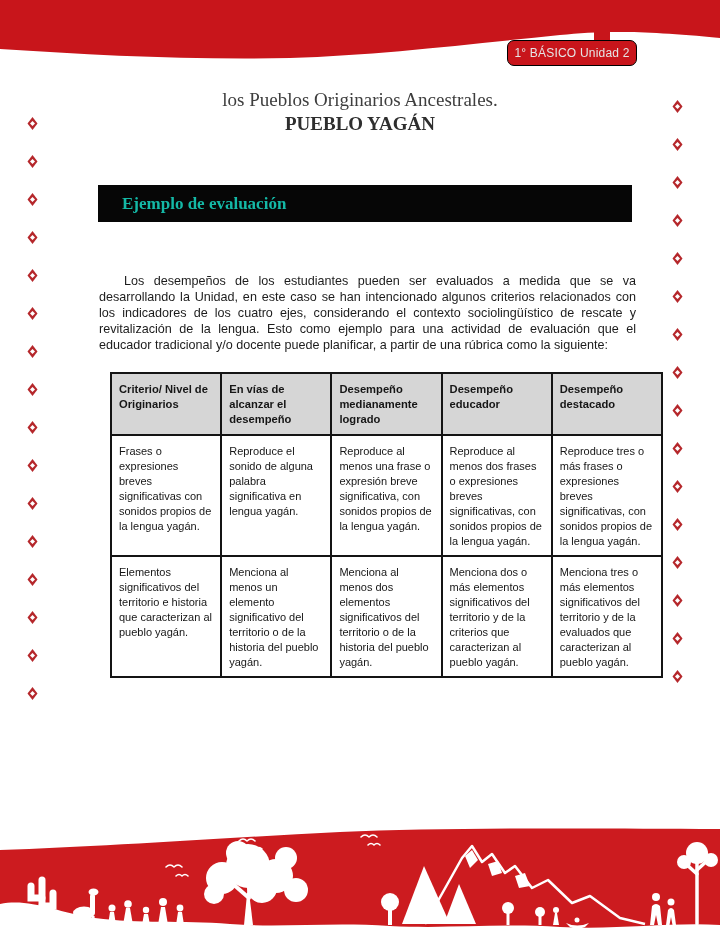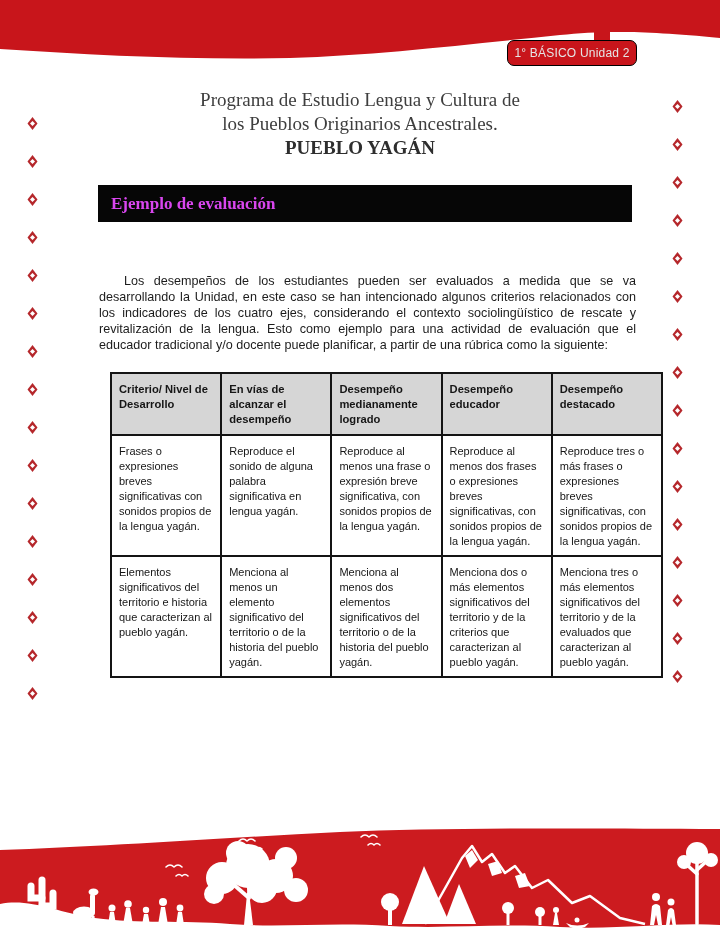--- a/index.html
+++ b/index.html
@@ -18,22 +18,22 @@
   
   .doc-title{
     position:absolute;top:88px;left:0;width:720px;text-align:center;
     font-family:"Liberation Serif",serif;color:#3e3e3e;
   }
   .doc-title .t-line{font-size:19px;line-height:24px;}
   .doc-title .t-line3{font-size:19px;line-height:22px;font-weight:bold;color:#2e2e2e;margin-top:1px;}
   
   .section-banner{
     position:absolute;left:98px;top:185px;width:534px;height:37px;
-    background:#060606;color:#d946ef;font-family:"Liberation Serif",serif;
-    font-weight:bold;font-size:17px;line-height:37px;padding-left:13px;
+    background:#060606;color:#14b8a6;font-family:"Liberation Serif",serif;
+    font-weight:bold;font-size:17px;line-height:37px;padding-left:24px;
     box-sizing:border-box;
   }
   
   .intro-paragraph{
     position:absolute;left:99px;top:260px;width:537px;
     font-size:12.6px;line-height:16px;color:#1c1c1c;
     text-align:justify;text-indent:25px;
   }
   
   .rubric-table{
@@ -67,35 +67,34 @@
   <svg class="header-wave" viewBox="0 0 720 70" xmlns="http://www.w3.org/2000/svg">
     <path d="M0,0 H720 V38 C640,30 600,31 560,35 C470,44 380,55 290,58 C190,60 90,55 0,49 Z" fill="#c8151b"></path>
     <rect x="594" y="28" width="16" height="16" fill="#c8151b"></rect>
   </svg>
 
   <div class="unit-badge">
     <span>1° BÁSICO Unidad 2</span>
   </div>
 
   <div class="doc-title">
-    <div class="t-line">Programa de Estudio Lengua y Cultura de</div>
     <div class="t-line">los Pueblos Originarios Ancestrales.</div>
     <div class="t-line3">PUEBLO YAGÁN</div>
   </div>
 
   <div class="section-banner">
     <span>Ejemplo de evaluación</span>
   </div>
 
   <p class="intro-paragraph">Los desempeños de los estudiantes pueden ser evaluados a medida que se va desarrollando la Unidad, en este caso se han intencionado algunos criterios relacionados con los indicadores de los cuatro ejes, considerando el contexto sociolingüístico de rescate y revitalización de la lengua. Esto como ejemplo para una actividad de evaluación que el educador tradicional y/o docente puede planificar, a partir de una rúbrica como la siguiente:</p>
 
   <table class="rubric-table">
     <tbody>
         <tr class="hdr">
-      <th>Criterio/ Nivel de Desarrollo</th>
+      <th>Criterio/ Nivel de Originarios</th>
       <th>En vías de alcanzar el desempeño</th>
       <th>Desempeño medianamente logrado</th>
       <th>Desempeño educador</th>
       <th>Desempeño destacado</th>
     </tr>
     <tr class="r1">
       <td>Frases o expresiones breves significativas con sonidos propios de la lengua yagán.</td>
       <td>Reproduce el sonido de alguna palabra significativa en lengua yagán.</td>
       <td>Reproduce al menos una frase o expresión breve significativa, con sonidos propios de la lengua yagán.</td>
       <td>Reproduce al menos dos frases o expresiones breves significativas, con sonidos propios de la lengua yagán.</td>

